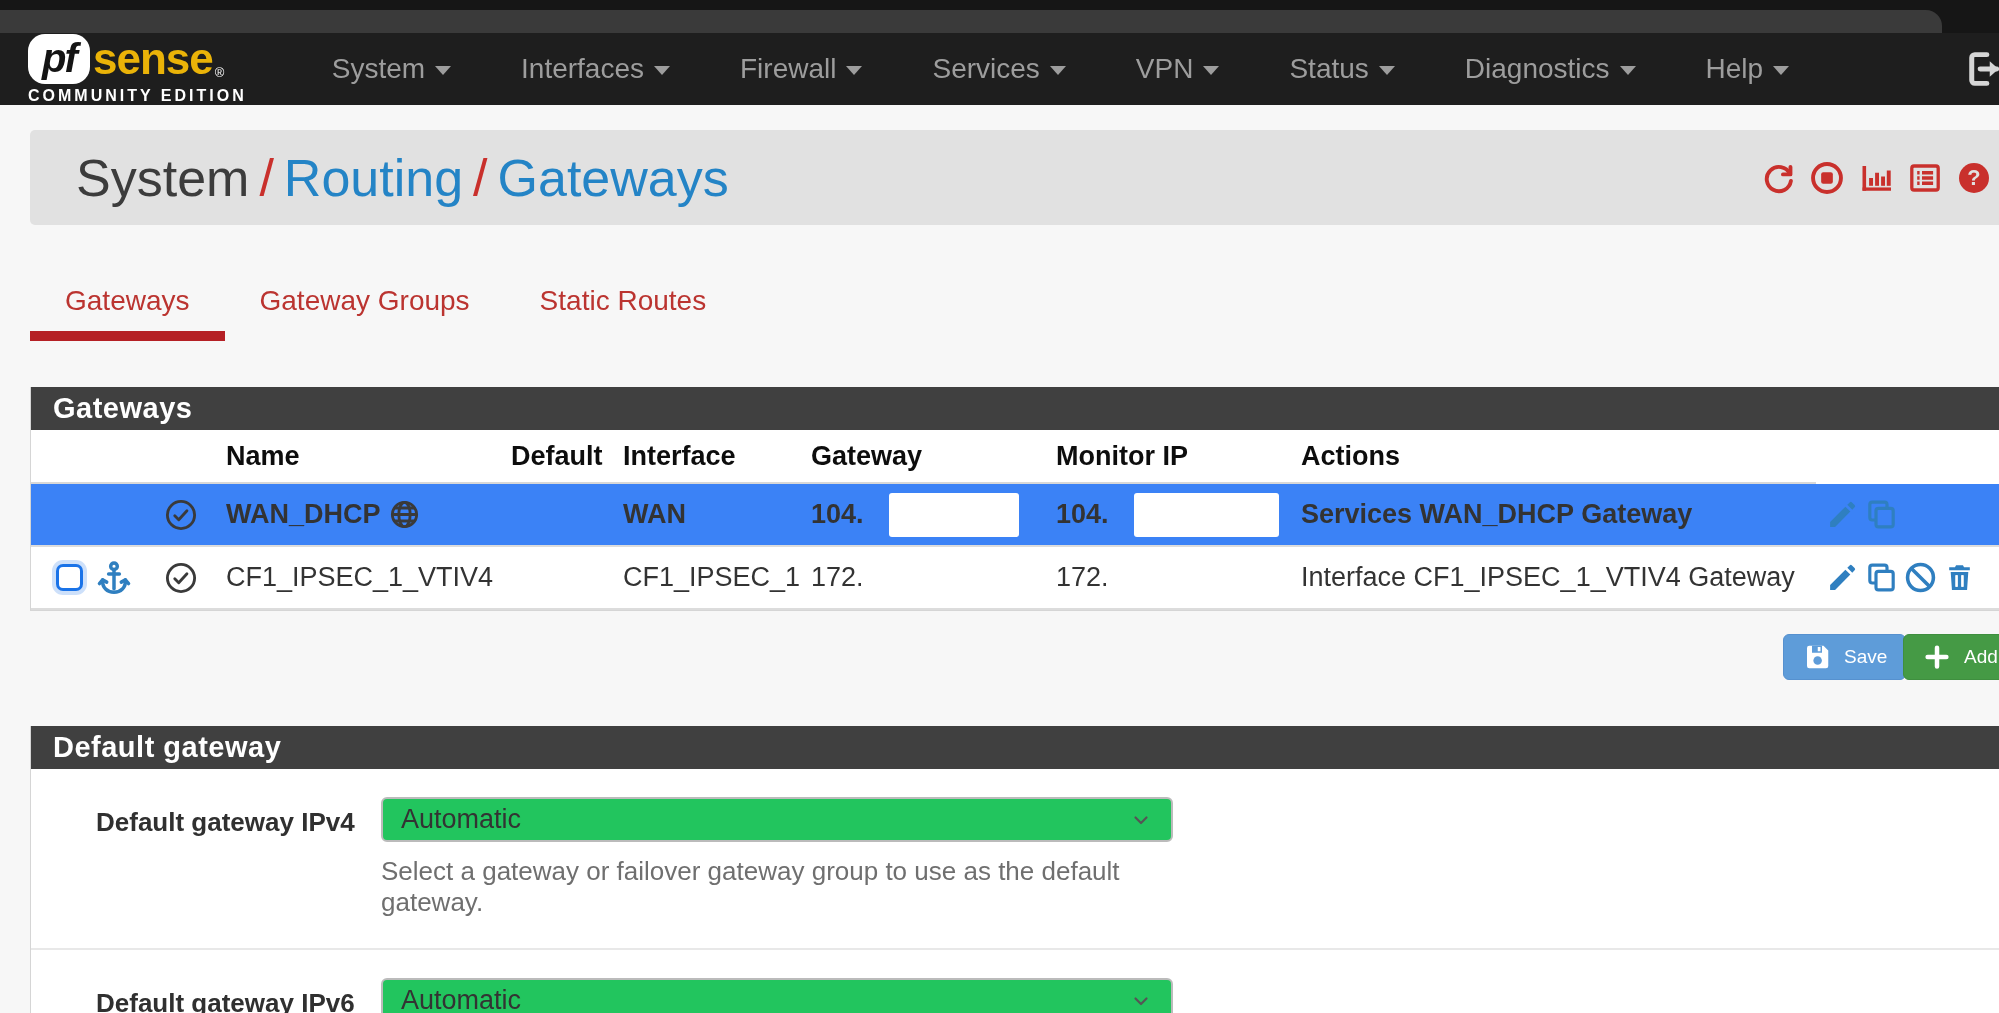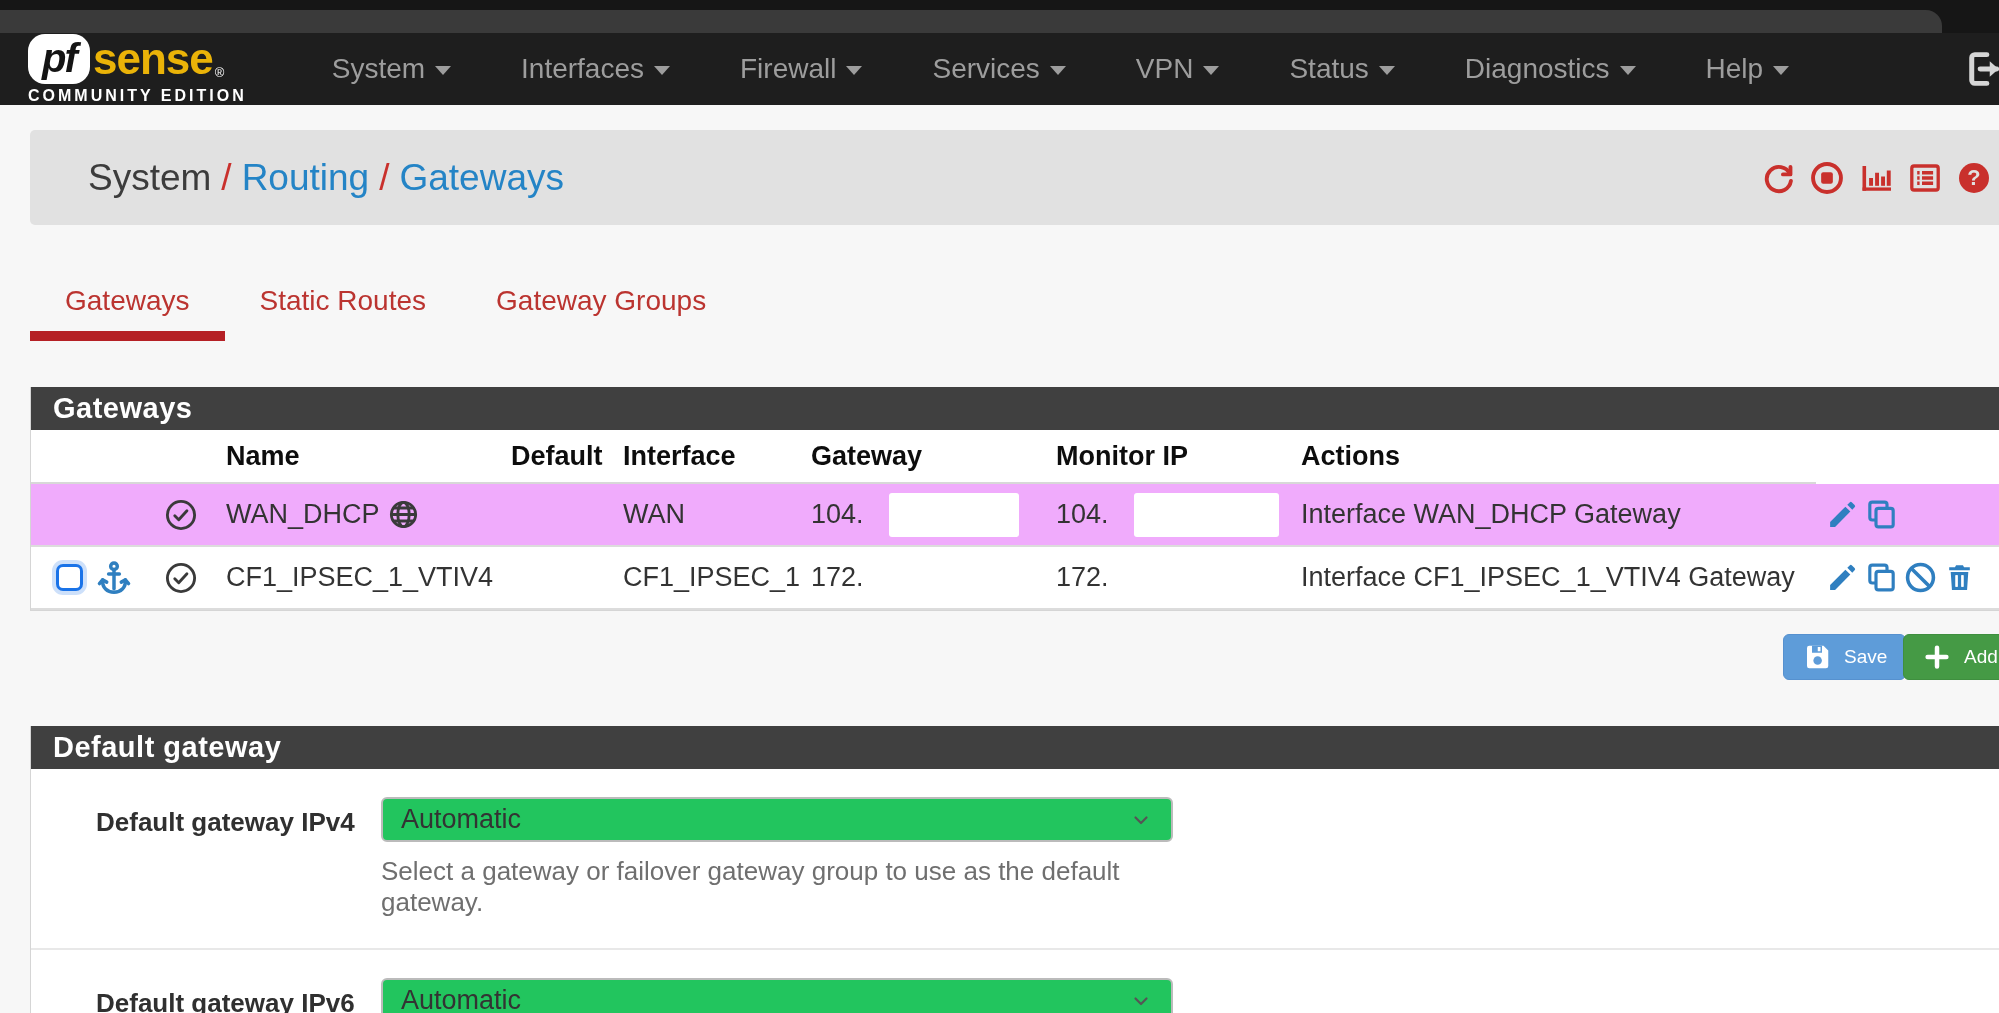--- a/index.html
+++ b/index.html
@@ -26,41 +26,41 @@
   .nav-item { color:#9d9d9d; font-size:28px; padding:0 35px; height:72px;
               display:flex; align-items:center; gap:10px; cursor:pointer; white-space:nowrap; }
   .caret { width:0; height:0; border-left:8px solid transparent; border-right:8px solid transparent;
            border-top:9px solid #9d9d9d; margin-top:3px; }
   .logout { position:absolute; right:-8px; top:50%; transform:translateY(-50%); color:#d6d6d6; cursor:pointer; }
   
   .content { margin-left:30px; width:2030px; }
   
   .bc-bar { margin-top:25px; height:95px; background:#e1e1e1; border-radius:5px;
             position:relative; display:flex; align-items:center; }
-  .bc-text { padding-left:58px; font-size:37px; }
+  .bc-text { padding-left:46px; font-size:52px; }
   .bc-root { color:#3c3c3c; }
   .bc-sep { color:#c9302c; padding:0 10px; }
   .bc-link { color:#2484c6; cursor:pointer; }
   .bc-icons { position:absolute; left:1730px; top:50%; transform:translateY(-50%);
               display:flex; gap:13px; color:#c9302c; }
   .bc-icons .ic { cursor:pointer; display:flex; align-items:center; }
   
   .tabs { margin-top:60px; display:flex; }
   .tab { font-size:28px; color:#bb3430; padding:0 35px 24px 35px; cursor:pointer; position:relative; white-space:nowrap; }
   .tab.active::after { content:""; position:absolute; left:0; right:0; bottom:0; height:10px; background:#b52025; }
   
   .panel { margin-top:46px; background:#fff; border:1px solid #d5d5d5; border-top:none; }
   .panel-header { background:#404040; color:#fff; font-weight:bold; font-size:29px;
                   height:43px; display:flex; align-items:center; padding-left:22px; letter-spacing:.5px; }
   
   .gw-grid { display:grid; grid-template-columns:115px 70px 285px 112px 188px 245px 245px 525px 1fr; }
   .gw-grid .cell { display:flex; align-items:center; font-size:27px; padding-left:10px; }
   .gw-head .cell { min-height:54px; font-weight:bold; color:#0d0d0d; border-bottom:2px solid #d8d8d8; background:#fff; }
   .gw-row .cell { min-height:63px; border-bottom:2px solid #dcdcdc; }
-  .row-a .cell { background:#f0abfc; }
+  .row-a .cell { background:#3b82f6;font-weight:bold; }
   .row-b .cell { background:#ffffff; }
   .cell.c-icons { padding-left:25px; gap:12px; }
   .cell.c-check { justify-content:center; padding-left:0; color:#3a3a3a; }
   .name-globe { margin-left:8px; color:#3a3a3a; display:flex; align-items:center; }
   .redact { display:inline-block; background:#fff; border-radius:3px; height:44px; margin-left:25px; }
   .redact.r1 { width:130px; }
   .redact.r2 { width:145px; }
   .actions { display:flex; gap:6px; color:#2f7fc0; }
   .actions .ic { cursor:pointer; display:flex; align-items:center; }
   .sq-icon { width:27px; height:27px; border:3.5px solid #1a73e8; border-radius:7px;
@@ -184,22 +184,22 @@
         <svg width="36" height="36" viewBox="0 0 24 24">
           <circle cx="12" cy="12" r="10" fill="currentColor"></circle>
           <text x="12" y="16.8" text-anchor="middle" font-size="14.5" font-weight="bold" fill="#e1e1e1" font-family="Liberation Sans, sans-serif">?</text>
         </svg>
       </span>
     </div>
   </div>
 
   <div class="tabs">
     <div class="tab active">Gateways</div>
+    <div class="tab">Gateway Groups</div>
     <div class="tab">Static Routes</div>
-    <div class="tab">Gateway Groups</div>
   </div>
 
   <div class="panel">
     <div class="panel-header">Gateways</div>
     <div class="gw-grid gw-head">
       <div class="cell"></div>
       <div class="cell"></div>
       <div class="cell">Name</div>
       <div class="cell">Default</div>
       <div class="cell">Interface</div>
@@ -231,21 +231,21 @@
       <div class="cell"></div>
       <div class="cell">WAN</div>
       <div class="cell">
           <span>104.</span>
           <span class="redact r1"></span>
         </div>
       <div class="cell">
           <span>104.</span>
           <span class="redact r2"></span>
         </div>
-      <div class="cell">Interface WAN_DHCP Gateway</div>
+      <div class="cell">Services WAN_DHCP Gateway</div>
       <div class="cell actions">
         <span class="ic">
           <svg width="33" height="33" viewBox="0 0 24 24" fill="currentColor">
             <path d="M3 17.4V21h3.6L17.7 9.9 14.1 6.3 3 17.4z"></path>
             <path d="M20.8 6.8a1.2 1.2 0 0 0 0-1.7l-1.9-1.9a1.2 1.2 0 0 0-1.7 0l-1.7 1.7 3.6 3.6 1.7-1.7z"></path>
           </svg>
         </span>
         <span class="ic">
           <svg width="33" height="33" viewBox="0 0 24 24" fill="none" stroke="currentColor" stroke-width="2.3" stroke-linejoin="round">
             <rect x="8" y="7.5" width="12.5" height="13.5" rx="1.8"></rect>

